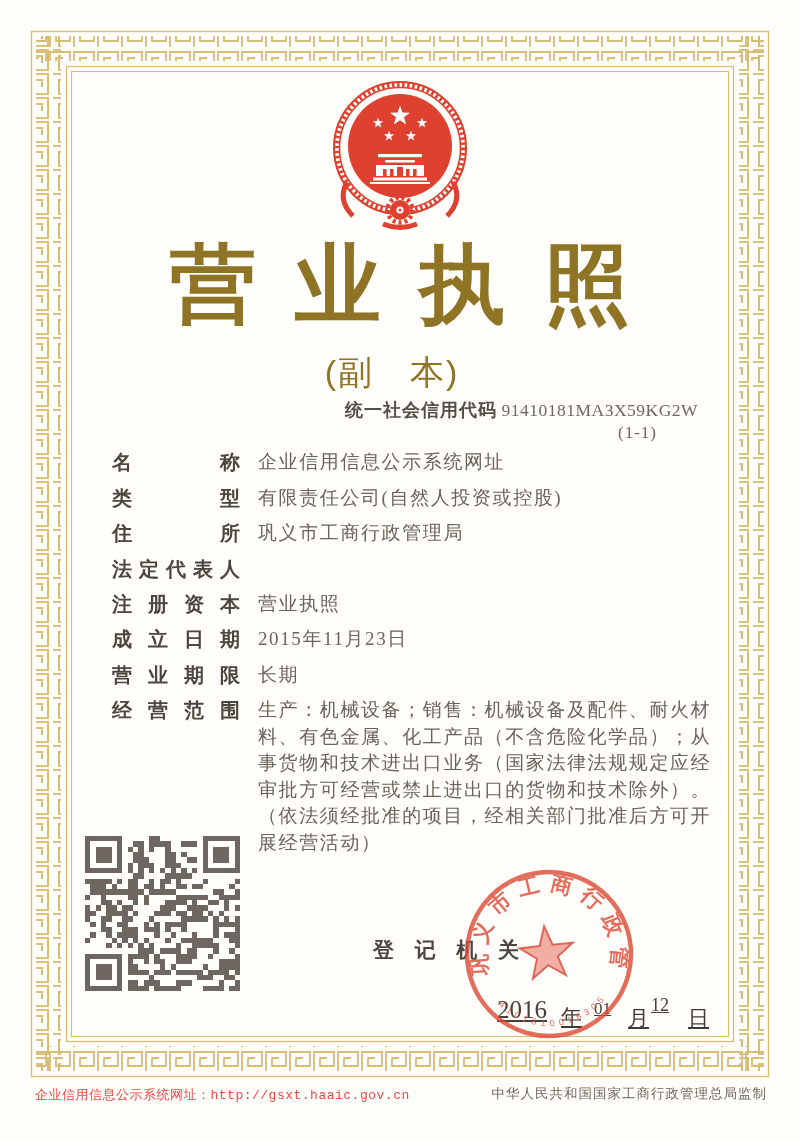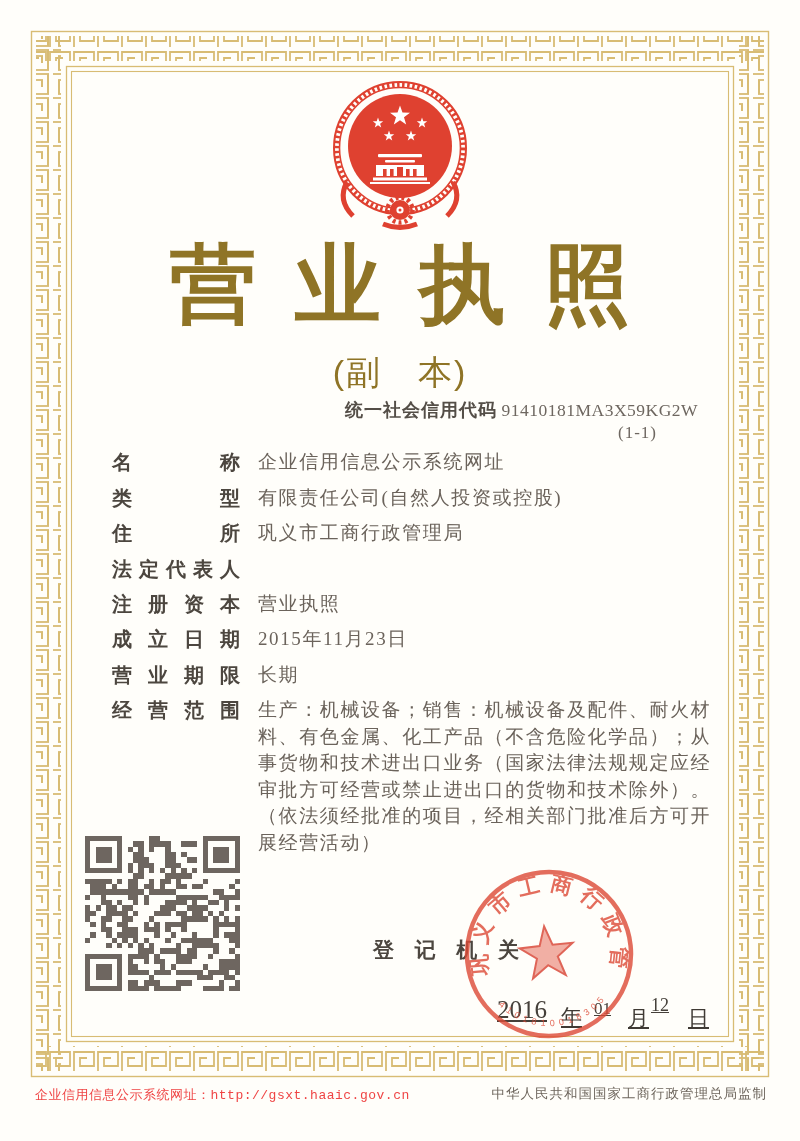--- a/index.html
+++ b/index.html
@@ -11,21 +11,21 @@
   .frame-svg{position:absolute;left:0;top:0;width:800px;height:1141px;pointer-events:none;}
   .emblem{position:absolute;left:317px;top:70px;width:166px;height:172px;}
   .doc-title{
     position:absolute;top:240px;left:0;width:100%;text-align:center;
     font-size:86px;font-weight:bold;color:#8f7426;
     letter-spacing:0.45em;text-indent:0.45em;line-height:1.05;
     font-family:"Liberation Serif","DejaVu Serif",serif;
   }
   .copy-label{
     position:absolute;top:350px;left:0;width:98%;text-align:center;
-    font-size:34px;color:#8f7426;font-weight:500;letter-spacing:2px;padding-left:8px;
+    font-size:34px;color:#8f7426;font-weight:500;letter-spacing:2px;
   }
   .credit-line{position:absolute;top:398px;left:345px;white-space:nowrap;}
   .credit-label{font-size:18px;font-weight:bold;color:#544e47;letter-spacing:1px;}
   .credit-code{font-size:17.5px;color:#6e6760;font-family:"Liberation Serif","DejaVu Serif",serif;letter-spacing:0.5px;}
   .page-no{
     position:absolute;top:423px;left:618px;font-size:17px;color:#6e6760;
     font-family:"Liberation Serif","DejaVu Serif",serif;letter-spacing:1px;
   }
   .fields{position:absolute;top:449px;left:112px;width:600px;}
   .field-row{display:flex;align-items:flex-start;margin-bottom:9px;}

